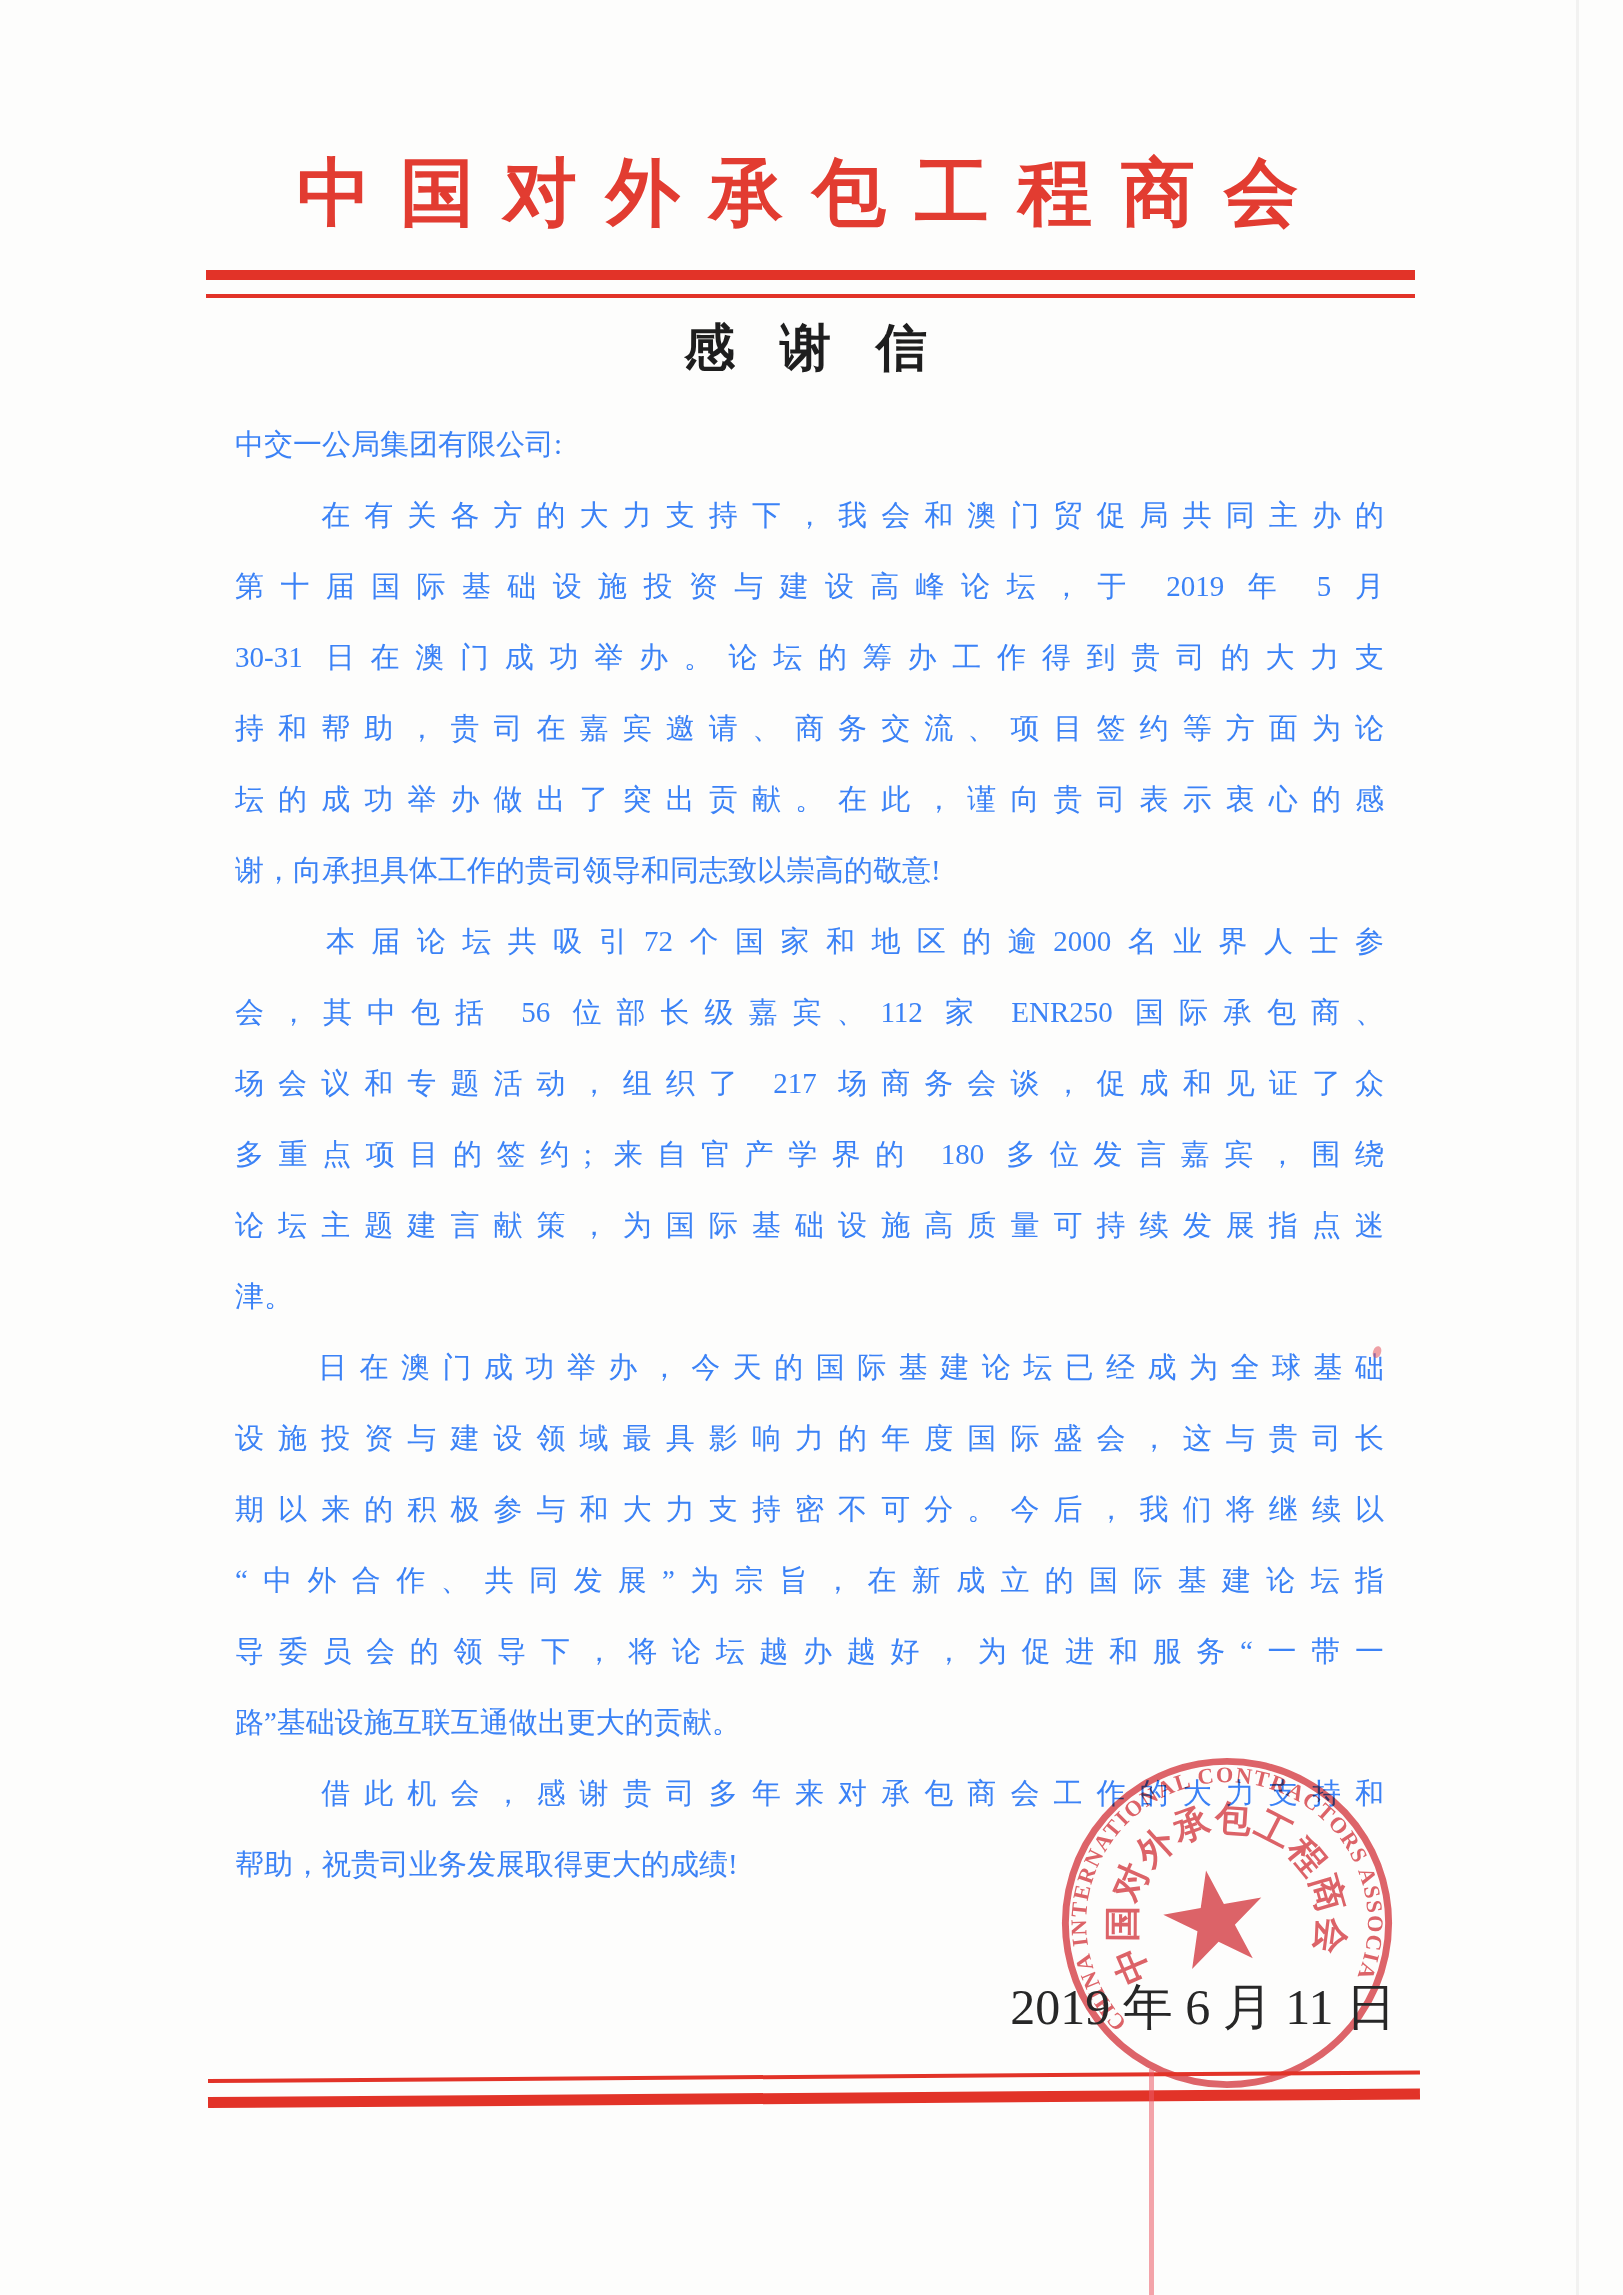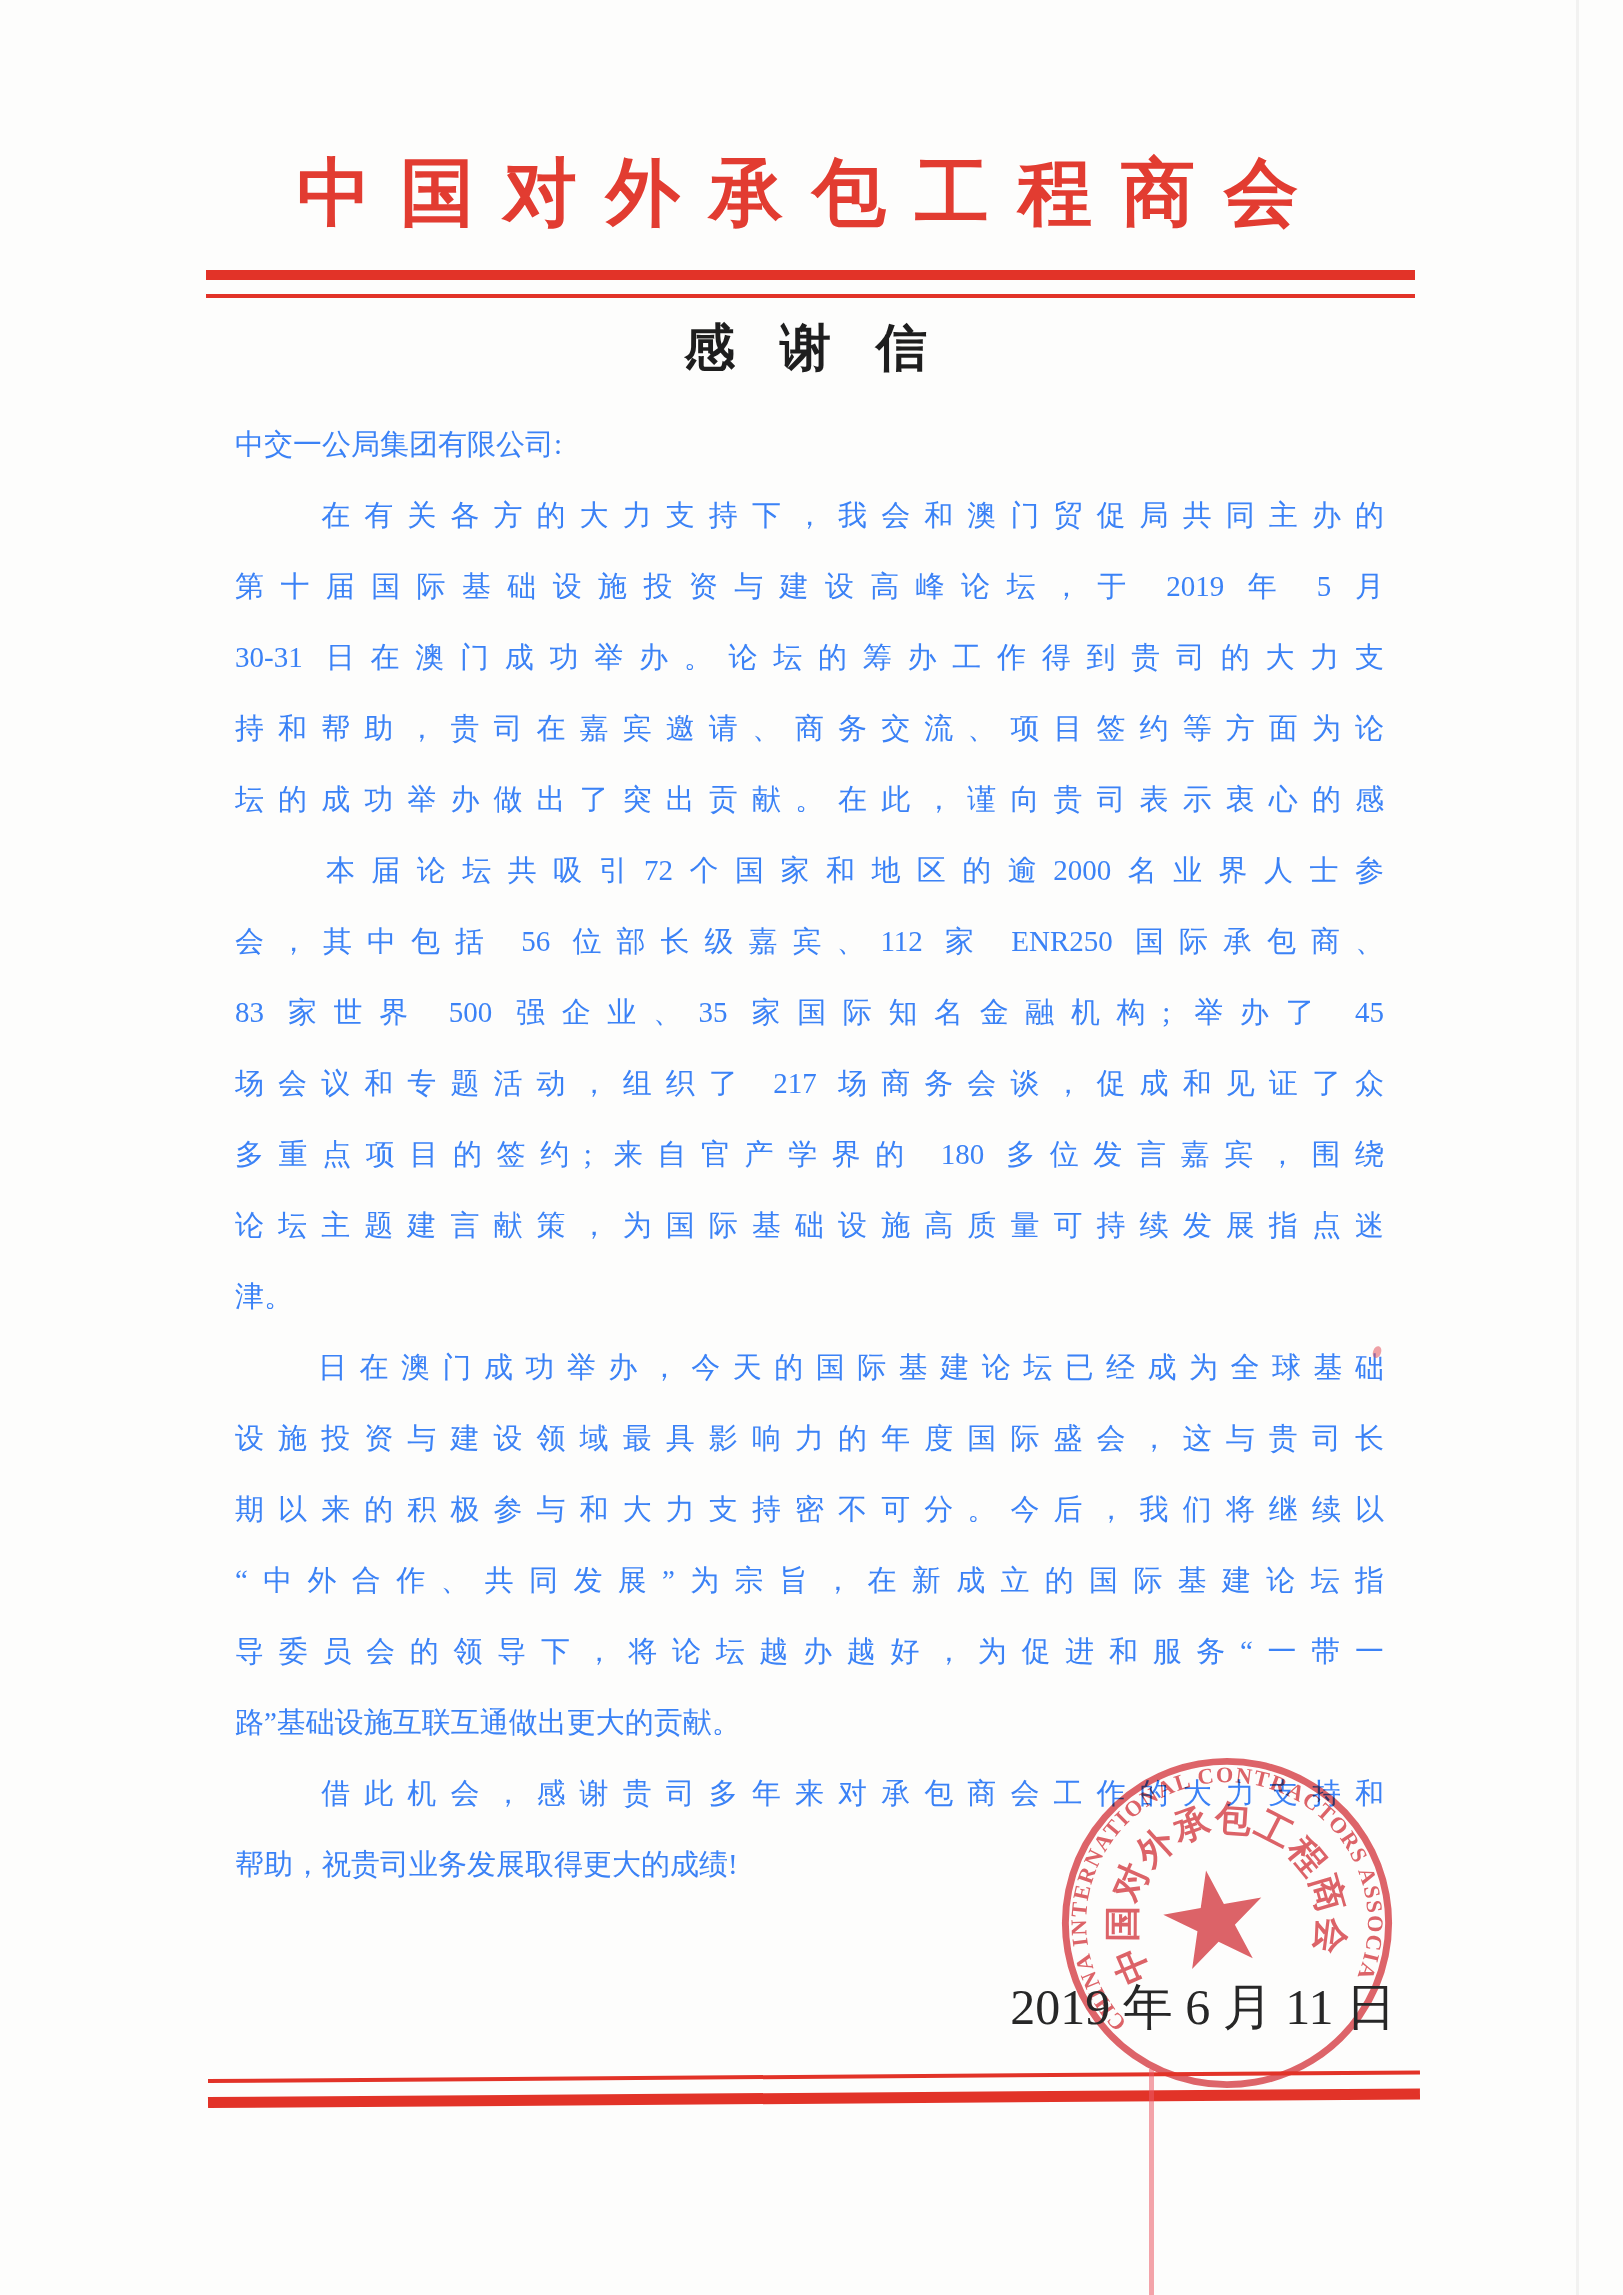--- a/index.html
+++ b/index.html
@@ -63,23 +63,23 @@
 
   <div class="letter-title">感谢信</div>
 
   <div class="letter-body">
       <div class="bline">中交一公局集团有限公司:</div>
       <div class="bline fill">　　在有关各方的大力支持下，我会和澳门贸促局共同主办的</div>
       <div class="bline fill">第十届国际基础设施投资与建设高峰论坛，于 2019 年 5 月</div>
       <div class="bline fill">30-31 日在澳门成功举办。论坛的筹办工作得到贵司的大力支</div>
       <div class="bline fill">持和帮助，贵司在嘉宾邀请、商务交流、项目签约等方面为论</div>
       <div class="bline fill">坛的成功举办做出了突出贡献。在此，谨向贵司表示衷心的感</div>
+      <div class="bline">谢，向承担具体工作的贵司领导和同志致以崇高的敬意!</div>
       <div class="bline fill">　　本届论坛共吸引72个国家和地区的逾2000名业界人士参</div>
       <div class="bline fill">会，其中包括 56 位部长级嘉宾、112 家 ENR250 国际承包商、</div>
-      <div class="bline fill">83 家世界 500 强企业、35 家国际知名金融机构; 举办了 45</div>
       <div class="bline fill">场会议和专题活动，组织了 217 场商务会谈，促成和见证了众</div>
       <div class="bline fill">多重点项目的签约; 来自官产学界的 180 多位发言嘉宾，围绕</div>
       <div class="bline fill">论坛主题建言献策，为国际基础设施高质量可持续发展指点迷</div>
       <div class="bline">津。</div>
       <div class="bline fill">　　日在澳门成功举办，今天的国际基建论坛已经成为全球基础</div>
       <div class="bline fill">设施投资与建设领域最具影响力的年度国际盛会，这与贵司长</div>
       <div class="bline fill">期以来的积极参与和大力支持密不可分。今后，我们将继续以</div>
       <div class="bline fill">“中外合作、共同发展”为宗旨，在新成立的国际基建论坛指</div>
       <div class="bline fill">导委员会的领导下，将论坛越办越好，为促进和服务“一带一</div>
       <div class="bline">路”基础设施互联互通做出更大的贡献。</div>

